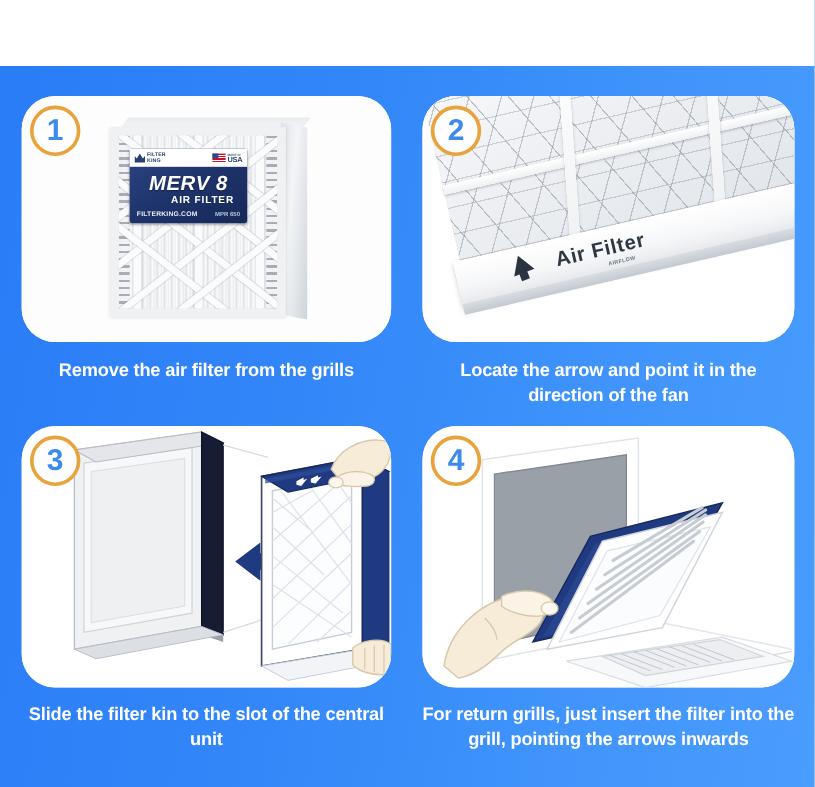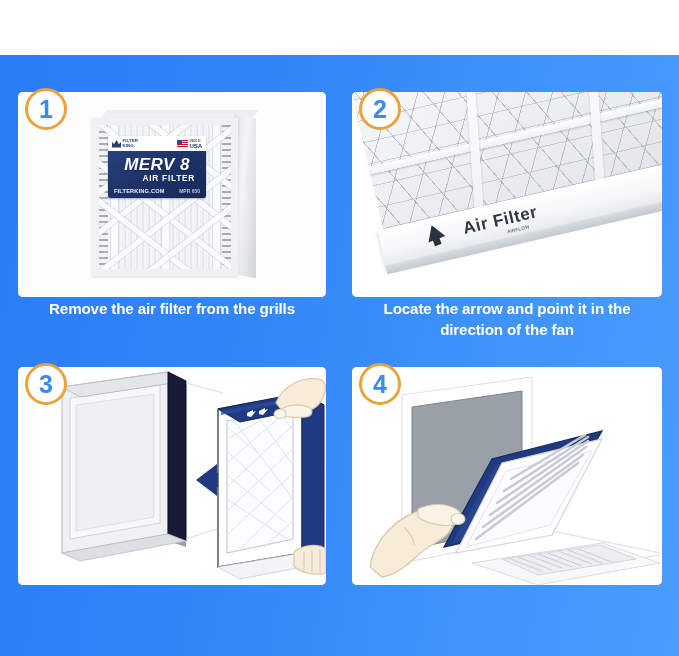--- a/index.html
+++ b/index.html
@@ -46,23 +46,22 @@
   }
   
   .panel {
     position: absolute;
     z-index: 2;
   }
   .card {
     position: absolute;
     left: 0; top: 0;
     background: #ffffff;
-    border-radius: 5px;
+    border-radius: 28px;
     overflow: hidden;
-    margin-top: 12px;
   }
   .badge {
     position: absolute;
     left: 7px; top: 8px;
     width: 42px; height: 42px;
     border-radius: 50%;
     background: #ffffff;
     border: 3px solid #e8a33d;
     box-sizing: border-box;
     color: #3d8be9;
@@ -463,20 +462,21 @@
           <g>
             <path d="M276 185 C284 178 300 176 308 182 L308 206 C298 209 282 206 276 199 Z" fill="#f7ecd8" stroke="#d8c9ad" stroke-width="1.2"></path>
             <g stroke="#d8c9ad" stroke-width="1" fill="none">
               <path d="M286 185 L286 203 M294 183 L294 205 M302 182 L302 206"></path>
             </g>
           </g>
         </svg>
       </div>
     </div>
     <div class="badge">3</div>
+    <div class="caption" style="top:230px;">Slide the filter kin to the slot of the central unit</div>
   </div>
 
   <div class="panel" style="left:352px; top:355px; width:310px; height:290px;">
     <div class="card" style="width:310px;height:218px;">
       <div class="p4-stage">
         <svg width="310" height="218" viewBox="0 0 310 218">
 
           <g>
             <polygon points="50,28 180,10 180,170 50,196" fill="#ffffff" stroke="#dfe3e8" stroke-width="1.2"></polygon>
             <polygon points="60,40 170,24 170,158 60,182" fill="#9aa0a8" stroke="#7f868f" stroke-width="1"></polygon>
@@ -518,15 +518,16 @@
           <g>
             <path d="M18 200 C22 172 46 148 74 142 C92 138 104 148 100 160 C96 172 76 178 66 188 C56 198 44 208 30 210 Z" fill="#f7ecd8" stroke="#d8c9ad" stroke-width="1.3"></path>
             <path d="M66 142 C78 136 94 136 104 142 C112 147 110 156 100 158 C88 160 72 155 66 150 Z" fill="#fbf4e6" stroke="#d8c9ad" stroke-width="1.2"></path>
             <ellipse cx="106" cy="152" rx="7" ry="5.5" fill="#fdf8ee" stroke="#d8c9ad" stroke-width="1.1"></ellipse>
             <path d="M52 160 C58 166 62 172 62 178" fill="none" stroke="#d8c9ad" stroke-width="1.1"></path>
           </g>
         </svg>
       </div>
     </div>
     <div class="badge">4</div>
+    <div class="caption" style="top:230px;">For return grills, just insert the filter into the grill, pointing the arrows inwards</div>
   </div>
 
 </div>
 
 </body></html>

